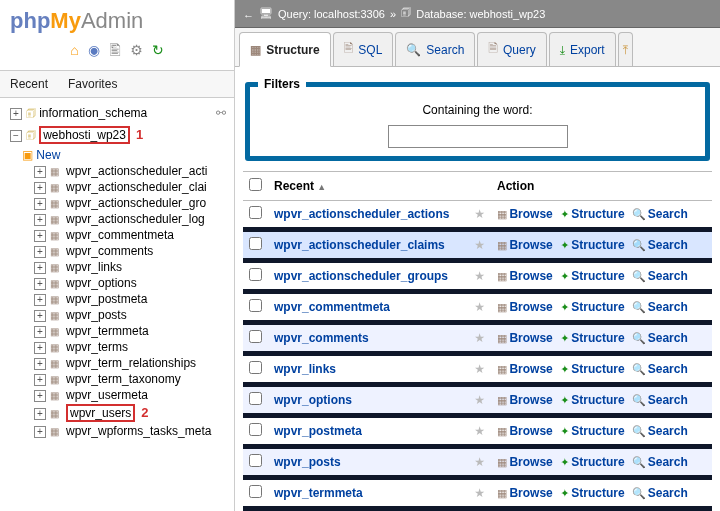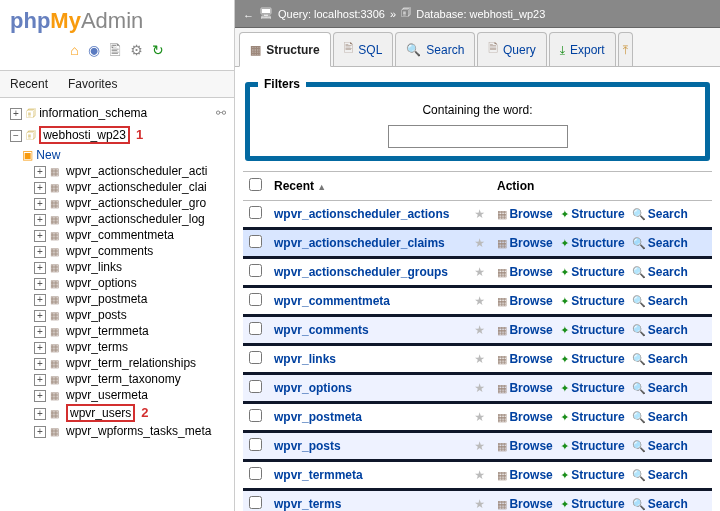--- a/index.html
+++ b/index.html
@@ -50,21 +50,21 @@
 .ico-query { color: #9c877a; }
 .ico-export { color: #1a8e1a; }
 .content { overflow: auto; flex: 1; }
 .filters-box { margin: 10px; border: 5px solid #0369a1; border-radius: 3px; padding: 8px; }
 .filters-box legend { padding: 0 6px; font-weight: bold; font-size: 12px; }
 .filters-row { display: flex; align-items: center; gap: 8px; margin-top: 4px; flex-direction: column; }
 .filters-row input { border: 1px solid #888; padding: 3px 5px; width: 180px; }
 .tbl-wrap { margin: 0 8px 8px; }
 table.dbl { width: 100%; border-collapse: collapse; }
 table.dbl th { text-align: left; padding: 6px 6px; border-top: 1px solid #bbb; border-bottom: 1px solid #bbb; font-size: 12px; }
-table.dbl td { padding: 5px 6px; border-bottom: 3px solid #0f172a; font-size: 12px; }
+table.dbl td { padding: 5px 6px; border-bottom: 5px solid #0f172a; font-size: 12px; }
 table.dbl tr.alt td { background: #eef2ff; }
 table.dbl tr.hov td { background: #d9e6ff; }
 table.dbl a { color: #0041a0; text-decoration: none; font-weight: bold; }
 .actions a { font-weight: normal; margin-right: 4px; }
 .sort-ico { color: #777; font-size: 9px; }
 .star { color: #bbb; }
 .act-ico { font-size: 11px; margin-right: 2px; }
 .act-browse { color: #9c877a; }
 .act-struct { color: #1a8e1a; }
 .act-search { color: #5b9dd9; }

